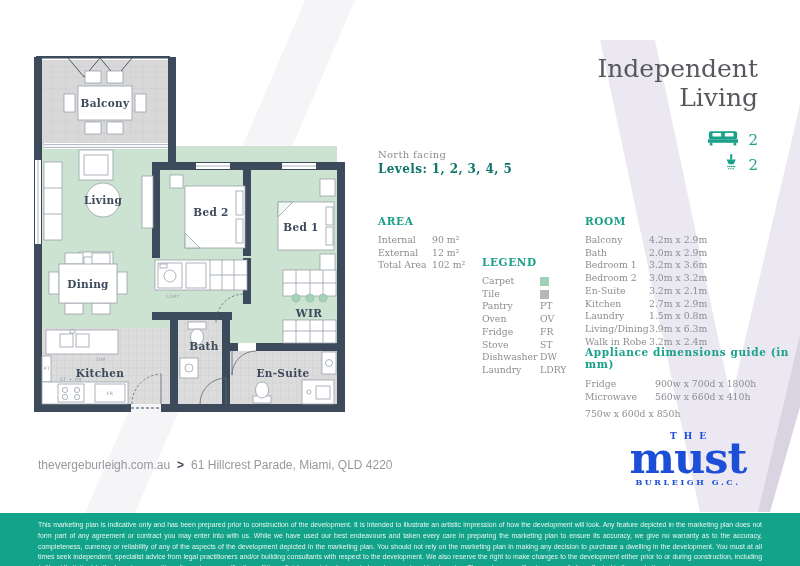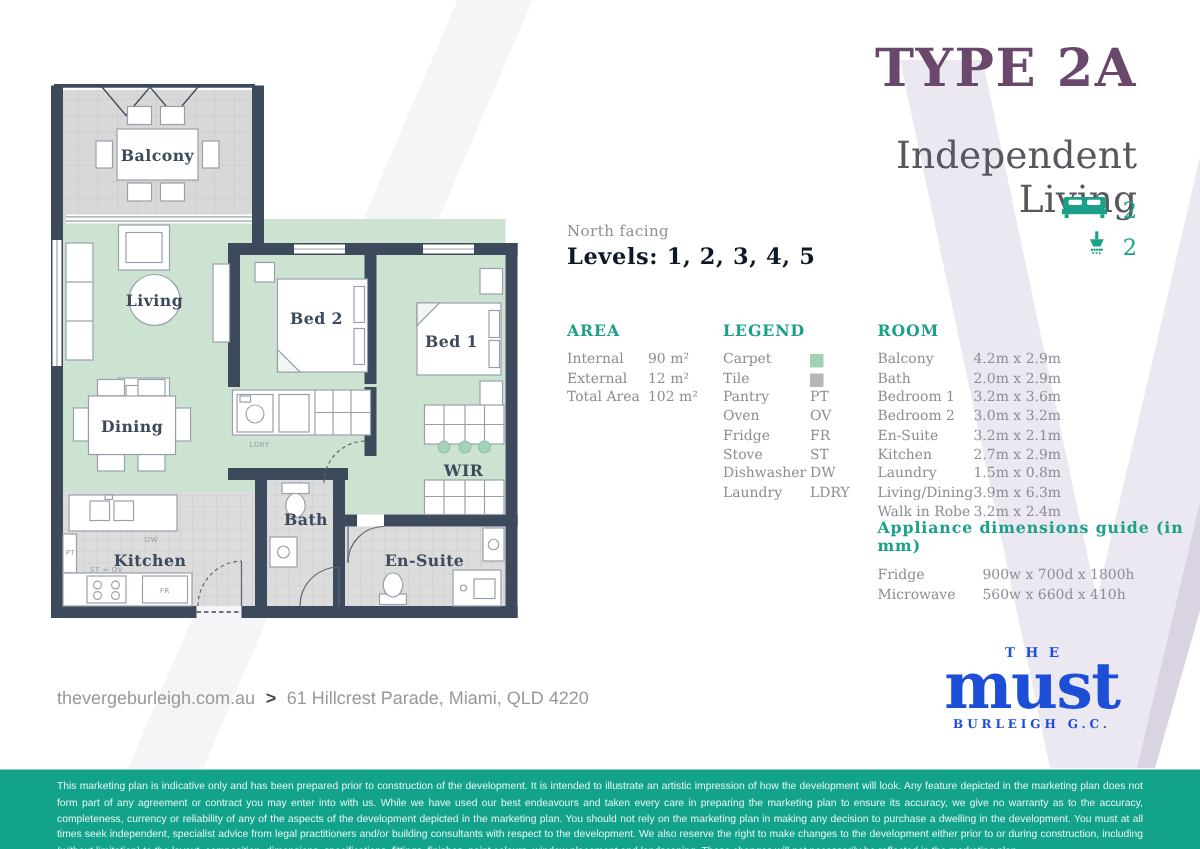--- a/index.html
+++ b/index.html
@@ -17,28 +17,28 @@
        letter-spacing:.4px;text-anchor:middle;}
   
   .title-block{position:absolute;right:42px;top:28px;text-align:right;z-index:3;}
   .title-block h1{margin:0;font-size:35px;font-weight:bold;color:#69486c;letter-spacing:1px;line-height:1;}
   .subtitle{margin-top:27px;font-size:25px;color:#56585d;line-height:1.14;}
   .stats{position:absolute;right:42px;top:127px;z-index:3;}
   .stat-row{display:flex;align-items:center;justify-content:flex-end;gap:10px;height:25px;}
   .stat-num{font-size:15px;color:#1ba18a;}
   
   .north{position:absolute;left:378px;top:149px;font-size:10px;color:#8b8e93;letter-spacing:.3px;z-index:3;}
-  .levels{position:absolute;left:378px;top:162px;font-size:15px;font-weight:bold;color:#0f172a;
+  .levels{position:absolute;left:378px;top:162px;font-size:12px;font-weight:bold;color:#0f766e;
           letter-spacing:.4px;z-index:3;}
   .col{position:absolute;top:215px;z-index:3;}
   .col h3{margin:0 0 7px 0;font-size:10.5px;font-weight:bold;color:#1ba18a;letter-spacing:.6px;}
   .col .row{display:flex;font-size:9.3px;color:#8b8e93;line-height:12.7px;}
   #col-area{left:378px;width:100px;}
   #col-area .label{width:54px;flex:none;}
-  #col-legend{left:482px;width:92px;}
+  #col-legend{left:482px;width:92px;margin-top:41px;}
   #col-legend .label{width:58px;flex:none;}
   #col-room{left:585px;width:180px;}
   #col-room .label{width:64px;flex:none;}
   #col-appl{left:585px;top:346px;width:205px;}
   #col-appl .row{line-height:13.4px;}
   #col-appl .label{width:70px;flex:none;}
   .sw{display:inline-block;width:9px;height:9px;margin-top:2px;}
   .sw-carpet{background:#9ed1b5;}
   .sw-tile{background:#b7b7b7;}
   
@@ -252,21 +252,20 @@
     <rect class="f" x="302" y="380" width="32" height="24"></rect>
     <rect class="fn" x="316" y="386" width="14" height="13"></rect>
     <circle class="fn" cx="309" cy="392" r="2"></circle>
     <rect class="f" x="322" y="352" width="14" height="22"></rect>
     <circle class="fn" cx="329" cy="363" r="3.5"></circle>
   </g>
   <text class="lbl" x="283" y="377">En-Suite</text>
 </svg>
 
 <div class="title-block">
-  <h1>TYPE 2A</h1>
   <div class="subtitle">
     <div>Independent</div>
     <div>Living</div>
   </div>
 </div>
 
 <div class="stats">
   <div class="stat-row">
     <span>
       <svg width="30" height="17" viewBox="0 0 34 18">
@@ -398,20 +397,21 @@
   <h3>Appliance dimensions guide (in mm)</h3>
   <div class="row">
     <span class="label">Fridge</span>
     <span class="value">900w x 700d x 1800h</span>
   </div>
   <div class="row">
     <span class="label">Microwave</span>
     <span class="value">560w x 660d x 410h</span>
   </div>
   <div class="row" style="margin-top:3px">
+    <span class="value">750w x 600d x 850h</span>
   </div>
 </div>
 
 <div class="footer-left">
   <div class="addr">
     <span>thevergeburleigh.com.au</span><span class="sep">&gt;</span><span>61 Hillcrest Parade, Miami, QLD 4220</span>
   </div>
 </div>
 
 <div class="logo">

